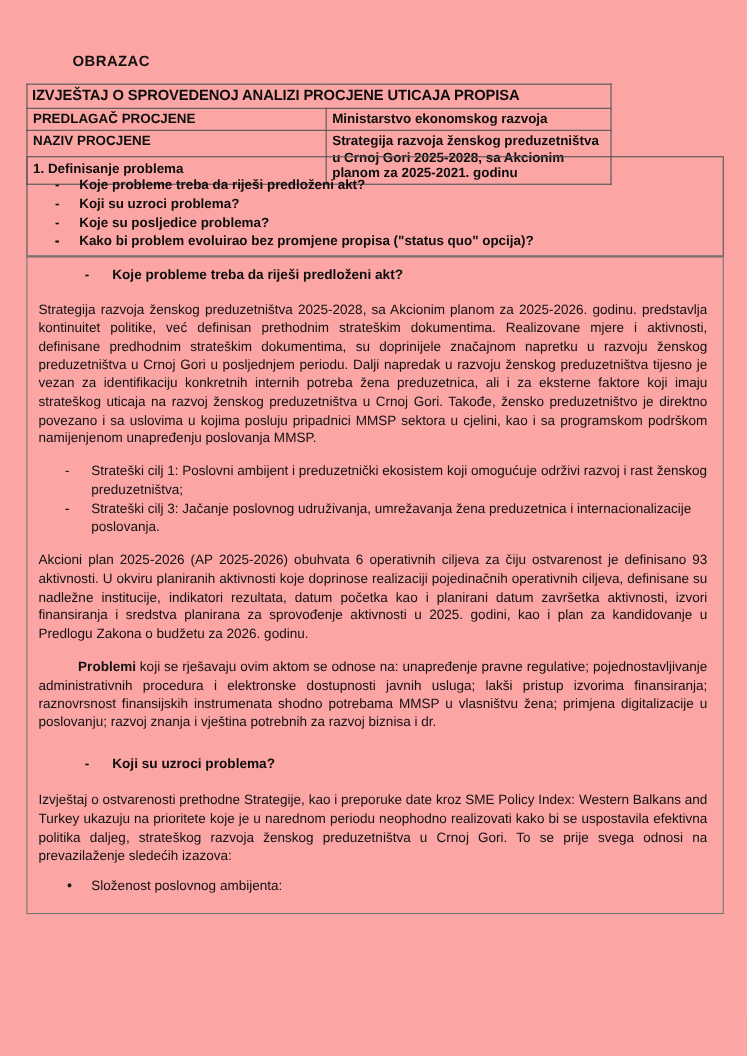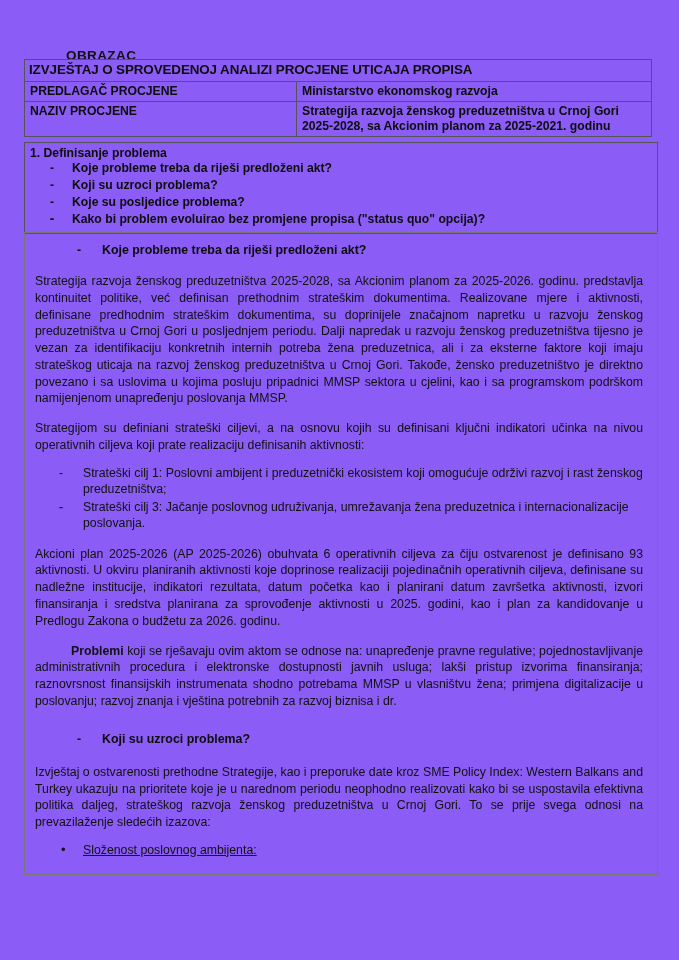--- a/index.html
+++ b/index.html
@@ -14,40 +14,40 @@
     color: #0d0d0d;
     position: relative;
     overflow: hidden;
   }
 
   .page {
     position: absolute;
     left: 0; top: 0;
     width: 679px;
     height: 960px;
-    background: #8b5cf6;
+    background: #fca5a5;
   }
 
   
   .obrazac {
     position: absolute;
     left: 66px;
     top: 48px;
     font-size: 13.5px;
     font-weight: bold;
     letter-spacing: 0.4px;
     color: #111111;
   }
 
   
   .meta-table {
     position: absolute;
     left: 24px;
-    top: 59px;
-    width: 628px;
+    top: 76px;
+    width: 532px;
     border-collapse: collapse;
     table-layout: fixed;
   }
   .meta-table td {
     border: 1px solid #555555;
     padding: 2px 5px 3px 5px;
     font-size: 12.2px;
     font-weight: bold;
     line-height: 1.18;
     vertical-align: top;
@@ -166,21 +166,20 @@
     padding-left: 48px;
     color: #111111;
   }
   ul.dots li .bullet {
     position: absolute;
     left: 26px;
     top: -1px;
     font-size: 13px;
   }
   ul.dots li .underline {
-    text-decoration: underline;
   }
 </style>
 </head>
 <body>
 
 <div class="page">
 
   <div class="obrazac">OBRAZAC</div>
 
   <table class="meta-table">
@@ -230,21 +229,20 @@
 
   <div class="body-box">
 
     <div class="q-heading">
       <span class="dash">-</span>
       <span>Koje probleme treba da riješi predloženi akt?</span>
     </div>
 
     <p class="para">Strategija razvoja ženskog preduzetništva 2025-2028, sa Akcionim planom za 2025-2026. godinu. predstavlja kontinuitet politike, već definisan prethodnim strateškim dokumentima.  Realizovane mjere i aktivnosti, definisane predhodnim strateškim dokumentima, su doprinijele značajnom napretku u razvoju ženskog preduzetništva u Crnoj Gori u posljednjem periodu. Dalji napredak u razvoju ženskog preduzetništva tijesno je vezan za identifikaciju konkretnih internih potreba žena preduzetnica, ali i za eksterne faktore koji imaju strateškog uticaja na razvoj ženskog preduzetništva u Crnoj Gori. Takođe, žensko preduzetništvo je direktno povezano i sa uslovima u kojima posluju pripadnici MMSP sektora u cjelini, kao i sa programskom podrškom namijenjenom unapređenju poslovanja MMSP.</p>
 
-    <p class="para tight">Strategijom su definiani strateški ciljevi, a na osnovu kojih su definisani ključni indikatori učinka na nivou operativnih ciljeva koji prate realizaciju definisanih aktivnosti:</p>
 
     <ul class="goals">
       <li>
         <span class="dash">-</span>
         <span>Strateški cilj 1: Poslovni ambijent i preduzetnički ekosistem koji omogućuje održivi razvoj i rast ženskog preduzetništva;</span>
       </li>
       <li>
         <span class="dash">-</span>
       </li>
       <li>

